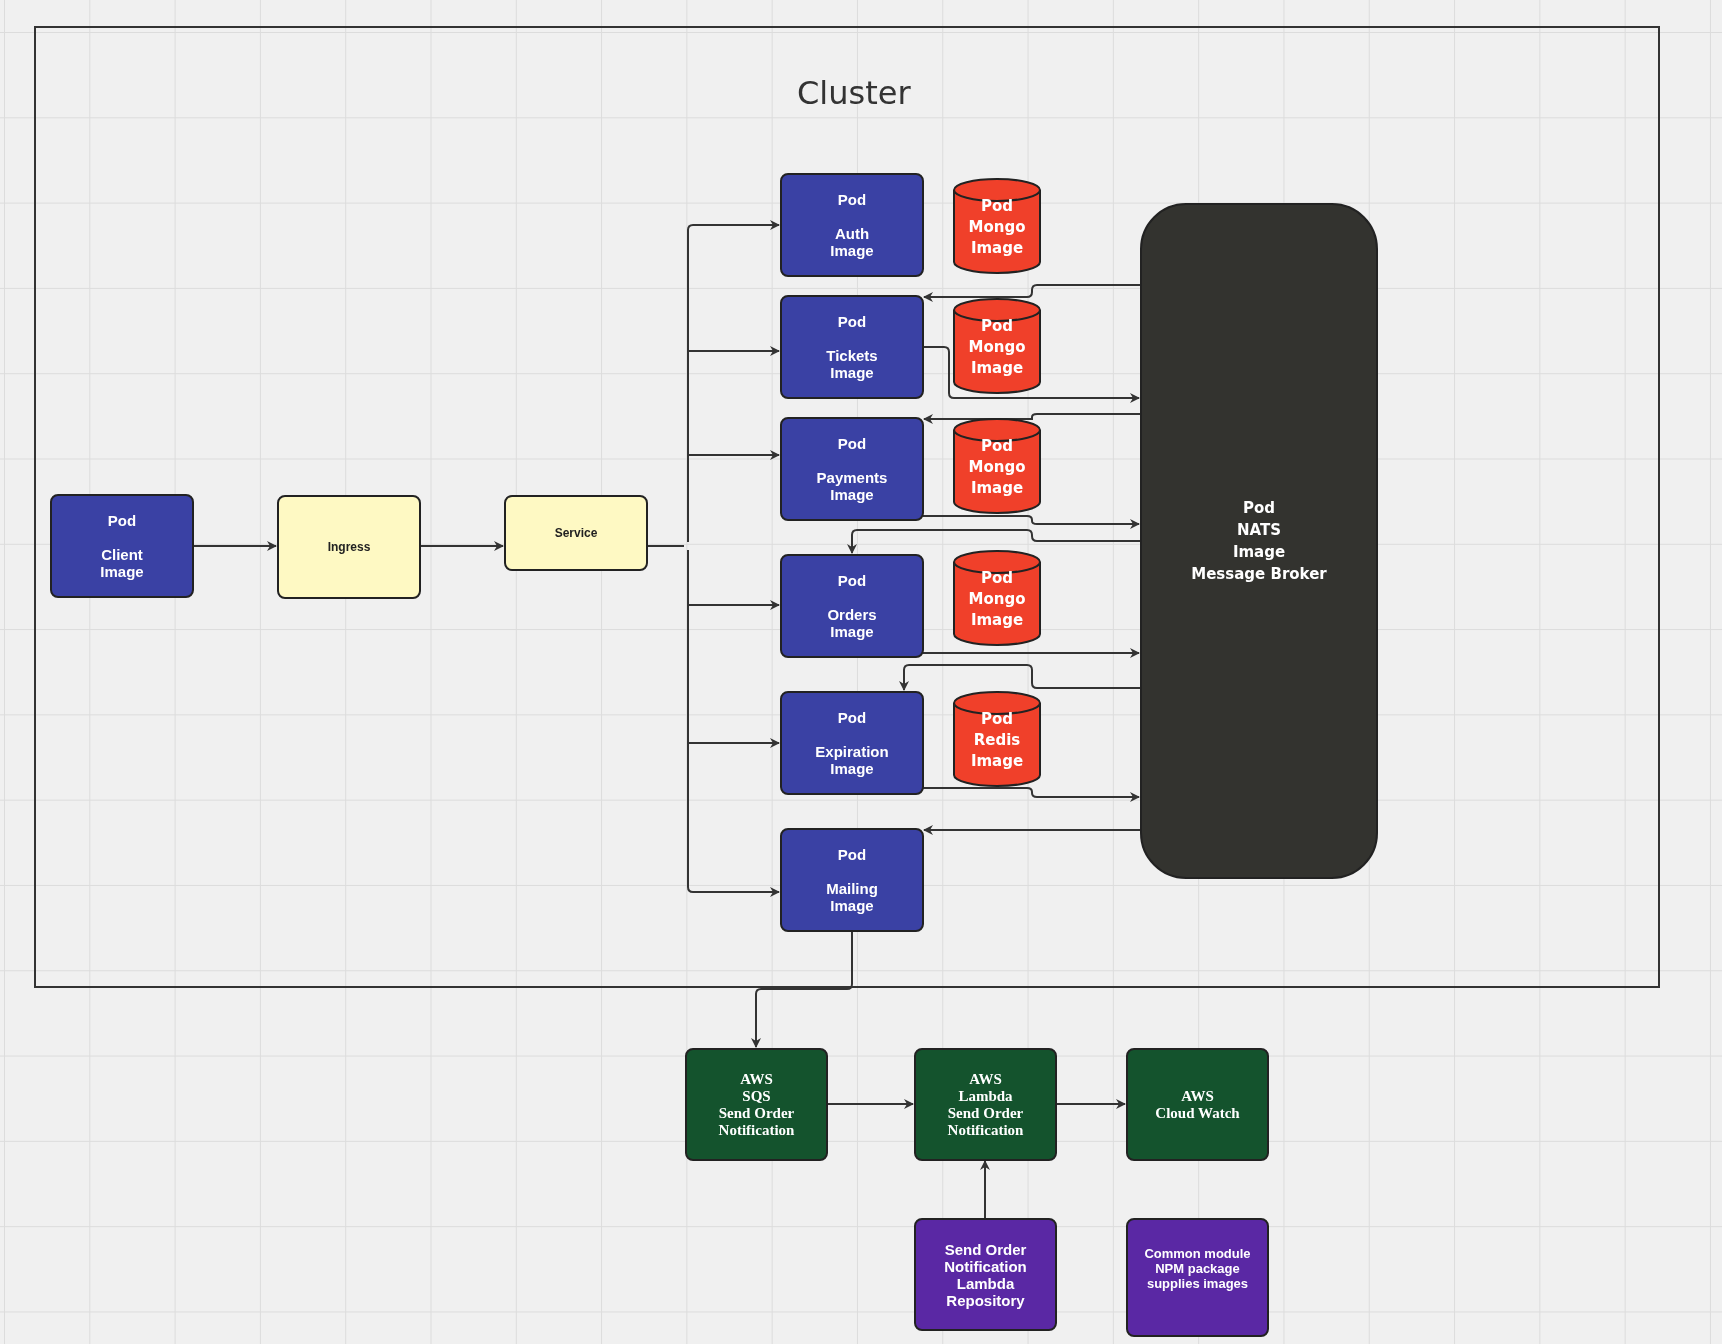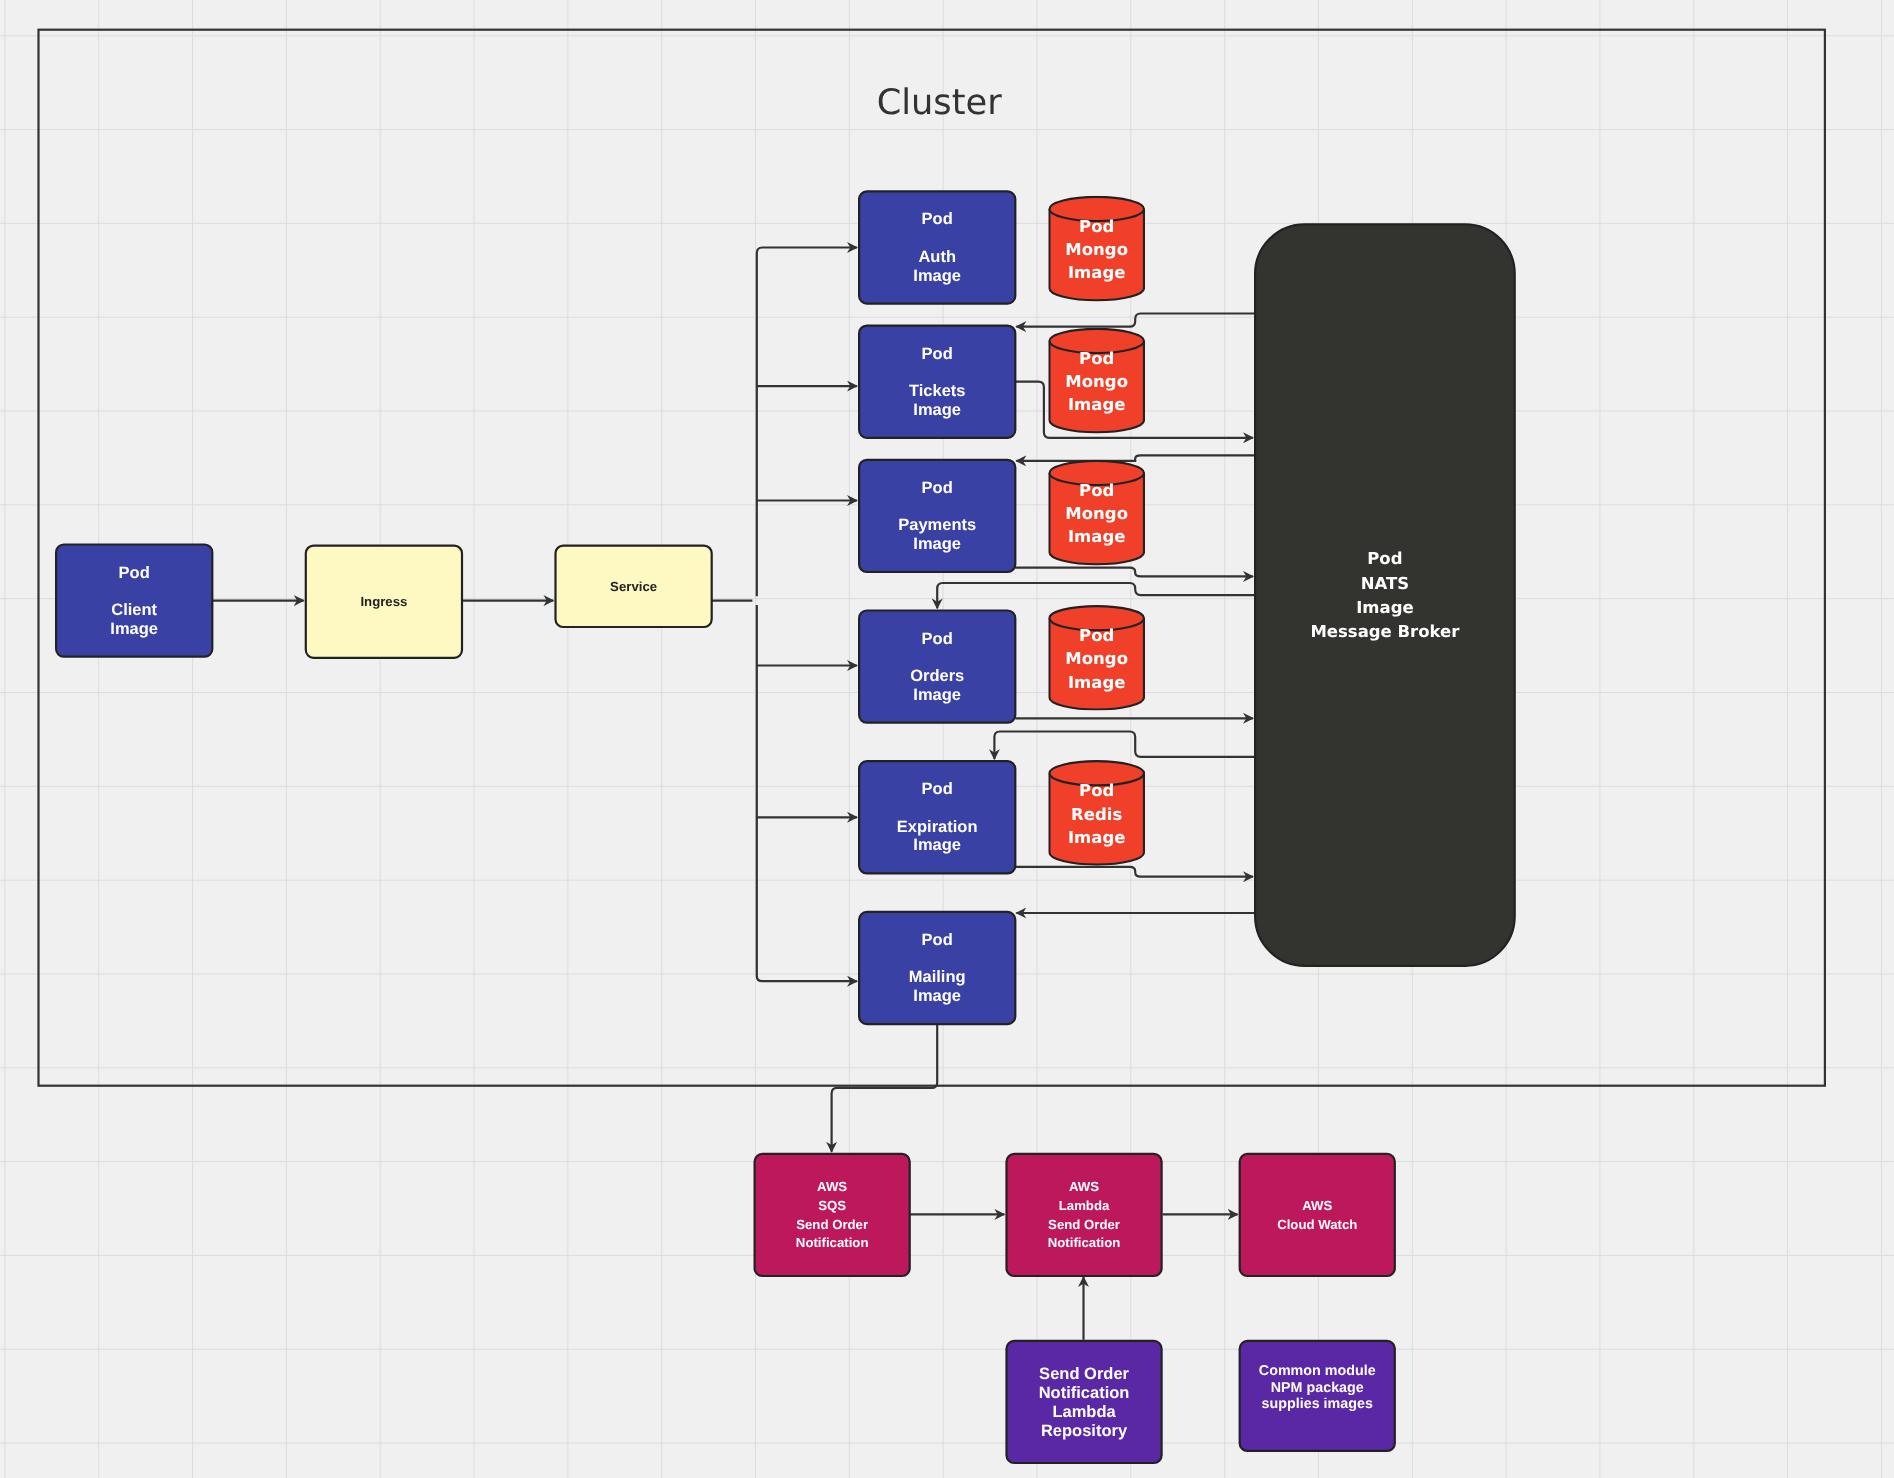--- a/index.html
+++ b/index.html
@@ -18,21 +18,21 @@
     border:2px solid #333; box-sizing:border-box;
   }
   .box {
     position:absolute; box-sizing:border-box; border:2px solid #222;
     border-radius:8px; display:flex; align-items:center; justify-content:center;
     text-align:center; color:#fff; font-weight:bold; white-space:pre-line;
     line-height:17px;
   }
   .pod { background:#3a41a4; font-size:15px; }
   .yellow { background:#fef9c3; color:#222; font-size:12px; }
-  .orange { background:#be185d; font-size:12px; }
+  .orange { background:#14532d; font-size:15px;font-family:Liberation Serif, serif; }
   .purple { background:#5a28a4; font-size:15px; }
   .purple.small { font-size:13px; line-height:15px; }
   .nats {
     position:absolute; left:1140px; top:203px; width:238px; height:676px;
     background:#33332f; border:2px solid #222; border-radius:46px; box-sizing:border-box;
     display:flex; align-items:center; justify-content:center; color:#fff;
     font-family:"DejaVu Sans", sans-serif; font-weight:bold; font-size:15px;
     text-align:center; white-space:pre-line; line-height:22px;
   }
   .cyl { position:absolute; width:88px; height:96px; }
@@ -182,15 +182,15 @@
 Lambda
 Send Order
 Notification</span></div>
 <div class="box orange" style="left:1126px;top:1048px;width:143px;height:113px;"><span>AWS
 Cloud Watch</span></div>
 
 <div class="box purple" style="left:914px;top:1218px;width:143px;height:113px;"><span>Send Order
 Notification
 Lambda
 Repository</span></div>
-<div class="box purple small" style="left:1126px;top:1218px;width:143px;height:102px;padding-bottom:18px;"><span>Common module
+<div class="box purple small" style="left:1126px;top:1218px;width:143px;height:119px;padding-bottom:18px;"><span>Common module
 NPM package
 supplies images</span></div>
 
 </body></html>

